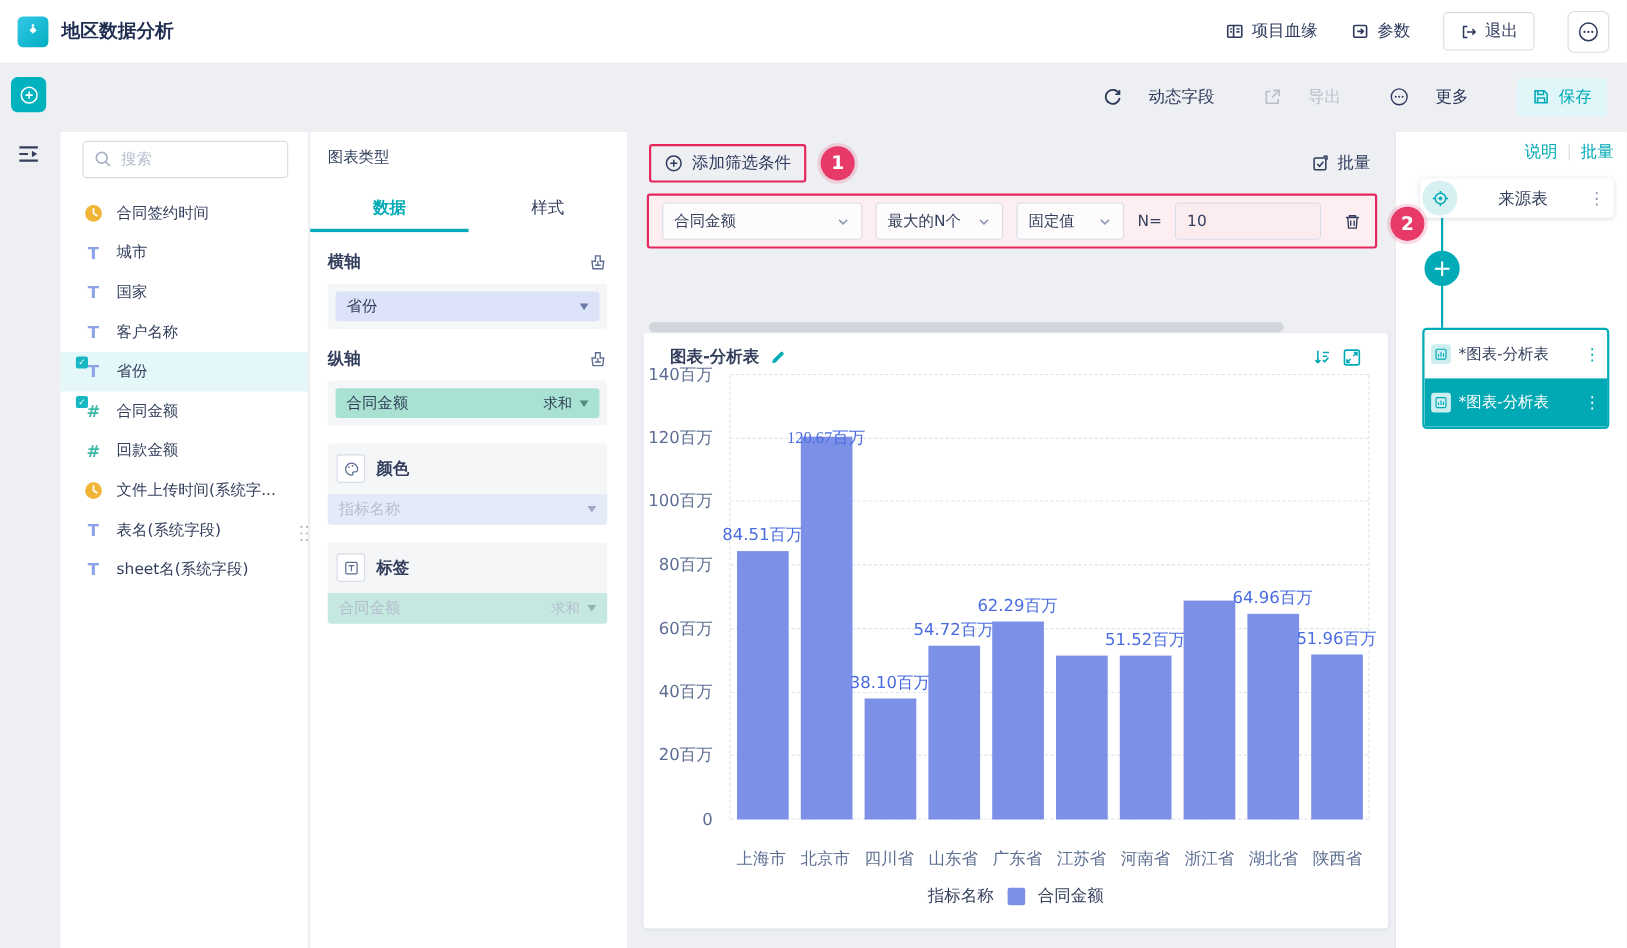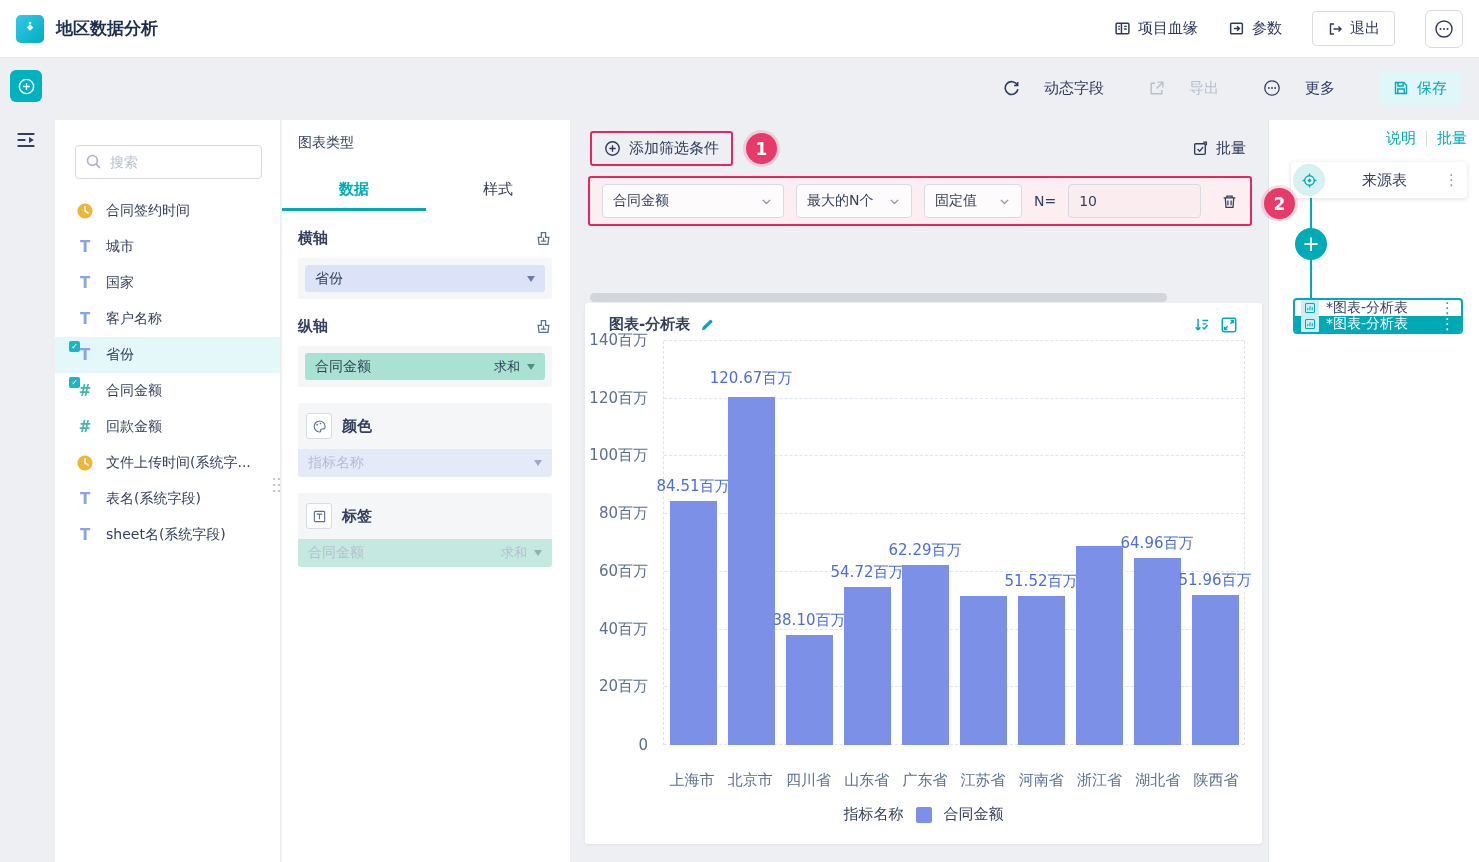--- a/index.html
+++ b/index.html
@@ -35,21 +35,21 @@
 
   
   .toolbar { position:absolute; top:70px; right:18px; height:36px; display:flex; align-items:center; gap:44px; }
   .tbtn { display:flex; align-items:center; gap:24px; font-size:15px; color:#2e3a5c; cursor:pointer; }
   .tbtn.disabled { color:#b9c0cd; }
   .save-btn { background:var(--accent-light); color:var(--accent); border-radius:4px; padding:8px 14px; font-size:15px;
               display:flex; align-items:center; gap:8px; cursor:pointer; }
 
   
   .fields-panel { position:absolute; left:55px; top:120px; width:225px; bottom:0; background:#fff; }
-  .search-box { position:relative; margin:25px 18px 14px 20px; }
+  .search-box { position:relative; margin:8px 18px 14px 20px; }
   .search-box input { width:100%; height:34px; border:1px solid var(--border); border-radius:4px;
                       padding:0 8px 0 34px; font-size:14px; color:#333f5c; outline:none;
                       font-family:inherit; background:#fff; }
   .search-box input::placeholder { color:#b6bfcf; }
   .search-box svg { position:absolute; left:10px; top:8px; }
   .field-item { height:36px; display:flex; align-items:center; padding-left:20px; gap:11px; cursor:pointer; }
   .field-item.selected { background:#e4f8fa; }
   .field-icon { position:relative; width:20px; height:20px; display:flex; align-items:center; justify-content:center; flex:none; }
   .ticon { color:#8ca3e8; font-weight:bold; font-size:15px; }
   .nicon { color:#3eb9ac; font-weight:bold; font-size:15px; }
@@ -143,21 +143,21 @@
   .src-node { position:absolute; left:22px; top:42px; width:176px; height:36px; background:#fff; border-radius:4px;
               box-shadow:0 1px 5px rgba(31,45,84,.15); display:flex; align-items:center; padding:0 8px 0 2px; cursor:pointer; }
   .src-circle { width:32px; height:32px; border-radius:50%; background:#d7f1f3; display:flex; align-items:center; justify-content:center; }
   .src-label { flex:1; text-align:center; font-size:15px; }
   .vdots { color:#8b98b3; font-size:15px; letter-spacing:0; cursor:pointer; }
   .connector { position:absolute; left:41px; top:78px; width:2px; height:100px; background:var(--accent); }
   .plus-btn { position:absolute; left:26px; top:108px; width:32px; height:32px; border-radius:50%; background:var(--accent);
               color:#fff; font-size:21px; display:flex; align-items:center; justify-content:center; cursor:pointer; z-index:2; }
   .node-stack { position:absolute; left:24px; top:178px; width:170px; border:2px solid var(--accent); border-radius:4px;
                 overflow:hidden; background:#fff; }
-  .node-row { height:16px; display:flex; align-items:center; gap:7px; padding:0 6px; cursor:pointer; }
+  .node-row { height:44px; display:flex; align-items:center; gap:7px; padding:0 6px; cursor:pointer; }
   .node-row .nicon-box { width:18px; height:18px; border-radius:3px; background:#cdeef0;
                          display:flex; align-items:center; justify-content:center; flex:none; }
   .node-row .nlabel { flex:1; font-size:14px; white-space:nowrap; overflow:hidden; }
   .node-row.sel { background:#00a9b4; color:#fff; }
   .node-row.sel .vdots { color:#fff; }
   .node-row:not(.sel) .vdots { color:var(--accent); }
 </style>
 </head>
 <body style="--accent: #00aab6; --pink: #e73a68; --bar: #7d90e8; --bar-label: #4a6ce0; --axis: #5c6e92;">
 
@@ -490,21 +490,21 @@
       <div class="gridline" style="bottom: 230.857px;"></div>
       <div class="gridline" style="bottom: 288.571px;"></div>
       <div class="gridline" style="bottom: 346.286px;"></div>
       <div class="gridline" style="bottom: 404px;"></div>
       <div class="slot">
         <div class="bar" style="height: 243.872px;"></div>
         <div class="bar-label" style="bottom: 248.872px;">84.51百万</div>
       </div>
       <div class="slot">
         <div class="bar" style="height: 348.219px;"></div>
-        <div class="bar-label" style="bottom: 357px;">120.67百万</div>
+        <div class="bar-label" style="bottom: 337px; font-family: Liberation Serif, serif;">120.67百万</div>
       </div>
       <div class="slot">
         <div class="bar" style="height: 109.946px;"></div>
         <div class="bar-label" style="bottom: 114.946px;">38.10百万</div>
       </div>
       <div class="slot">
         <div class="bar" style="height: 157.906px;"></div>
         <div class="bar-label" style="bottom: 162.906px;">54.72百万</div>
       </div>
       <div class="slot">

